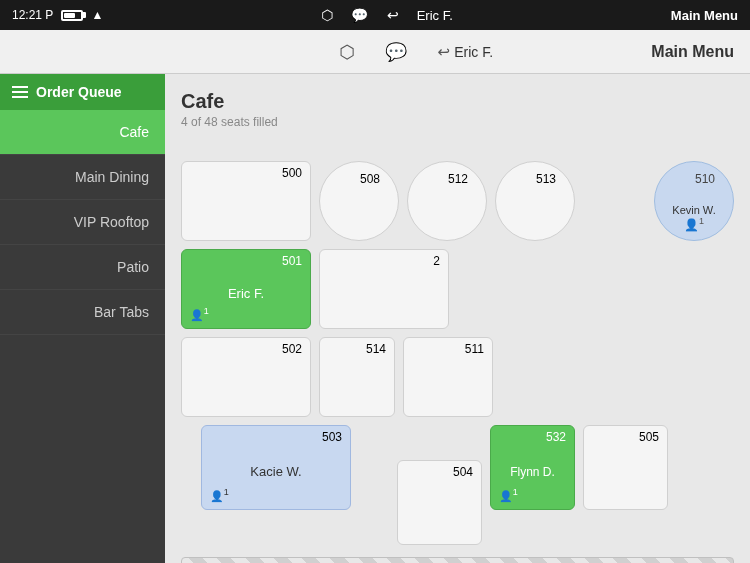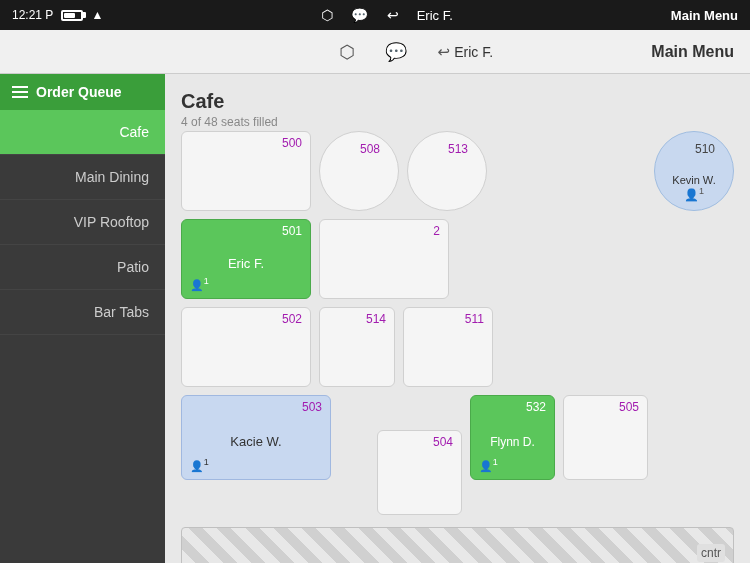--- a/index.html
+++ b/index.html
@@ -79,21 +79,21 @@
 
     
     .main-content {
       flex: 1;
       background: #e8e8e8;
       padding: 16px;
       overflow: auto;
       position: relative;
     }
     .page-title { font-size: 20px; font-weight: 600; color: #333; margin-bottom: 2px; }
-    .page-subtitle { font-size: 12px; color: #888; margin-bottom: 2px; }
+    .page-subtitle { font-size: 12px; color: #888; margin-bottom: 32px; }
 
     
     .table-grid {
       display: flex;
       flex-direction: column;
       gap: 8px;
     }
     .table-row { display: flex; gap: 8px; align-items: flex-start; }
 
     
@@ -105,21 +105,21 @@
       display: flex;
       flex-direction: column;
       align-items: center;
       justify-content: center;
     }
     .table-cell .table-num {
       position: absolute;
       top: 4px;
       right: 8px;
       font-size: 12px;
-      color: #a21caf;
+      color: #000000;
     }
     .table-cell .guest-name {
       font-size: 13px;
       font-weight: 500;
       color: #333;
       margin-top: 8px;
     }
     .table-cell .guest-icon {
       position: absolute;
       bottom: 6px;
@@ -134,20 +134,21 @@
       border-color: #4aaa4a;
     }
     .table-cell.occupied-green .table-num { color: #fff; text-align: right; }
     .table-cell.occupied-green .guest-name { color: #fff; }
     .table-cell.occupied-green .guest-icon { color: #fff; }
 
     
     .table-cell.occupied-blue {
       background: #c8d8f0;
       border-color: #a0b8e0;
+      margin-left: 20px;
     }
 
     
     .table-cell.circle {
       border-radius: 50%;
     }
 
     
     .table-cell.circle-occupied {
       background: #c8d8ef;
@@ -253,20 +254,23 @@
       <div class="table-row">
 
         <div class="table-cell" style="width:130px;height:80px;">
           <span class="table-num">500</span>
         </div>
 
         <div class="table-cell circle" style="width:80px;height:80px;">
           <span class="table-num" style="position:absolute;top:10px;right:18px;">508</span>
         </div>
 
+        <div class="table-cell circle" style="width:80px;height:80px;">
+          <span class="table-num" style="position:absolute;top:10px;right:18px;">512</span>
+        </div>
 
         <div class="table-cell circle" style="width:80px;height:80px;">
           <span class="table-num" style="position:absolute;top:10px;right:18px;">513</span>
         </div>
 
         <div class="table-cell circle circle-occupied" style="width:80px;height:80px;margin-left:auto;">
           <span class="table-num" style="position:absolute;top:10px;right:18px;color:#444;">510</span>
           <span class="guest-name" style="font-size:11px;color:#333;margin-top:18px;">Kevin W.</span>
           <span class="guest-icon" style="position:absolute;bottom:8px;left:50%;transform:translateX(-50%);font-size:12px;color:#555;">
             👤<sup style="font-size:9px;">1</sup>

